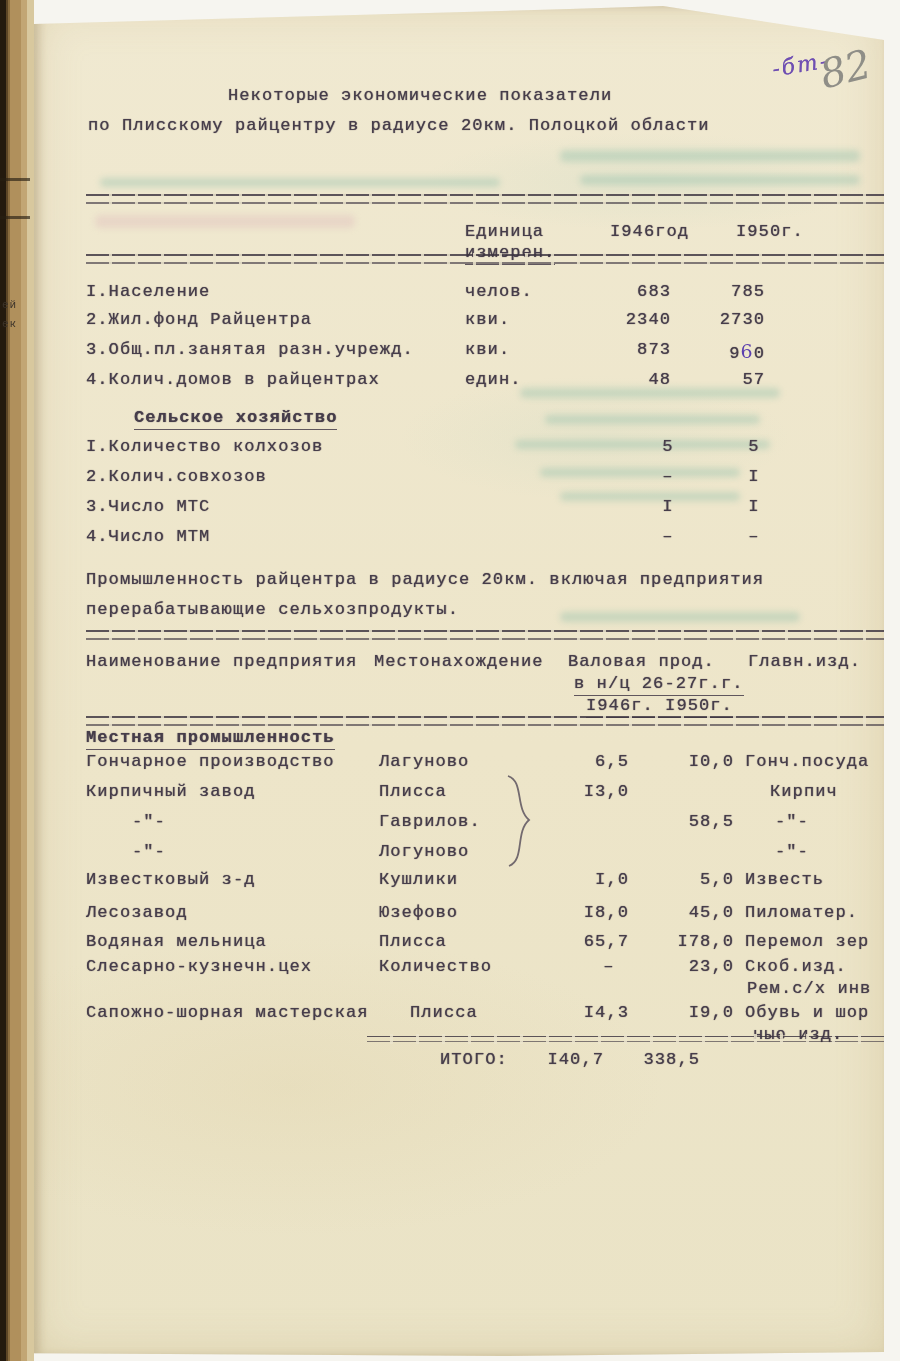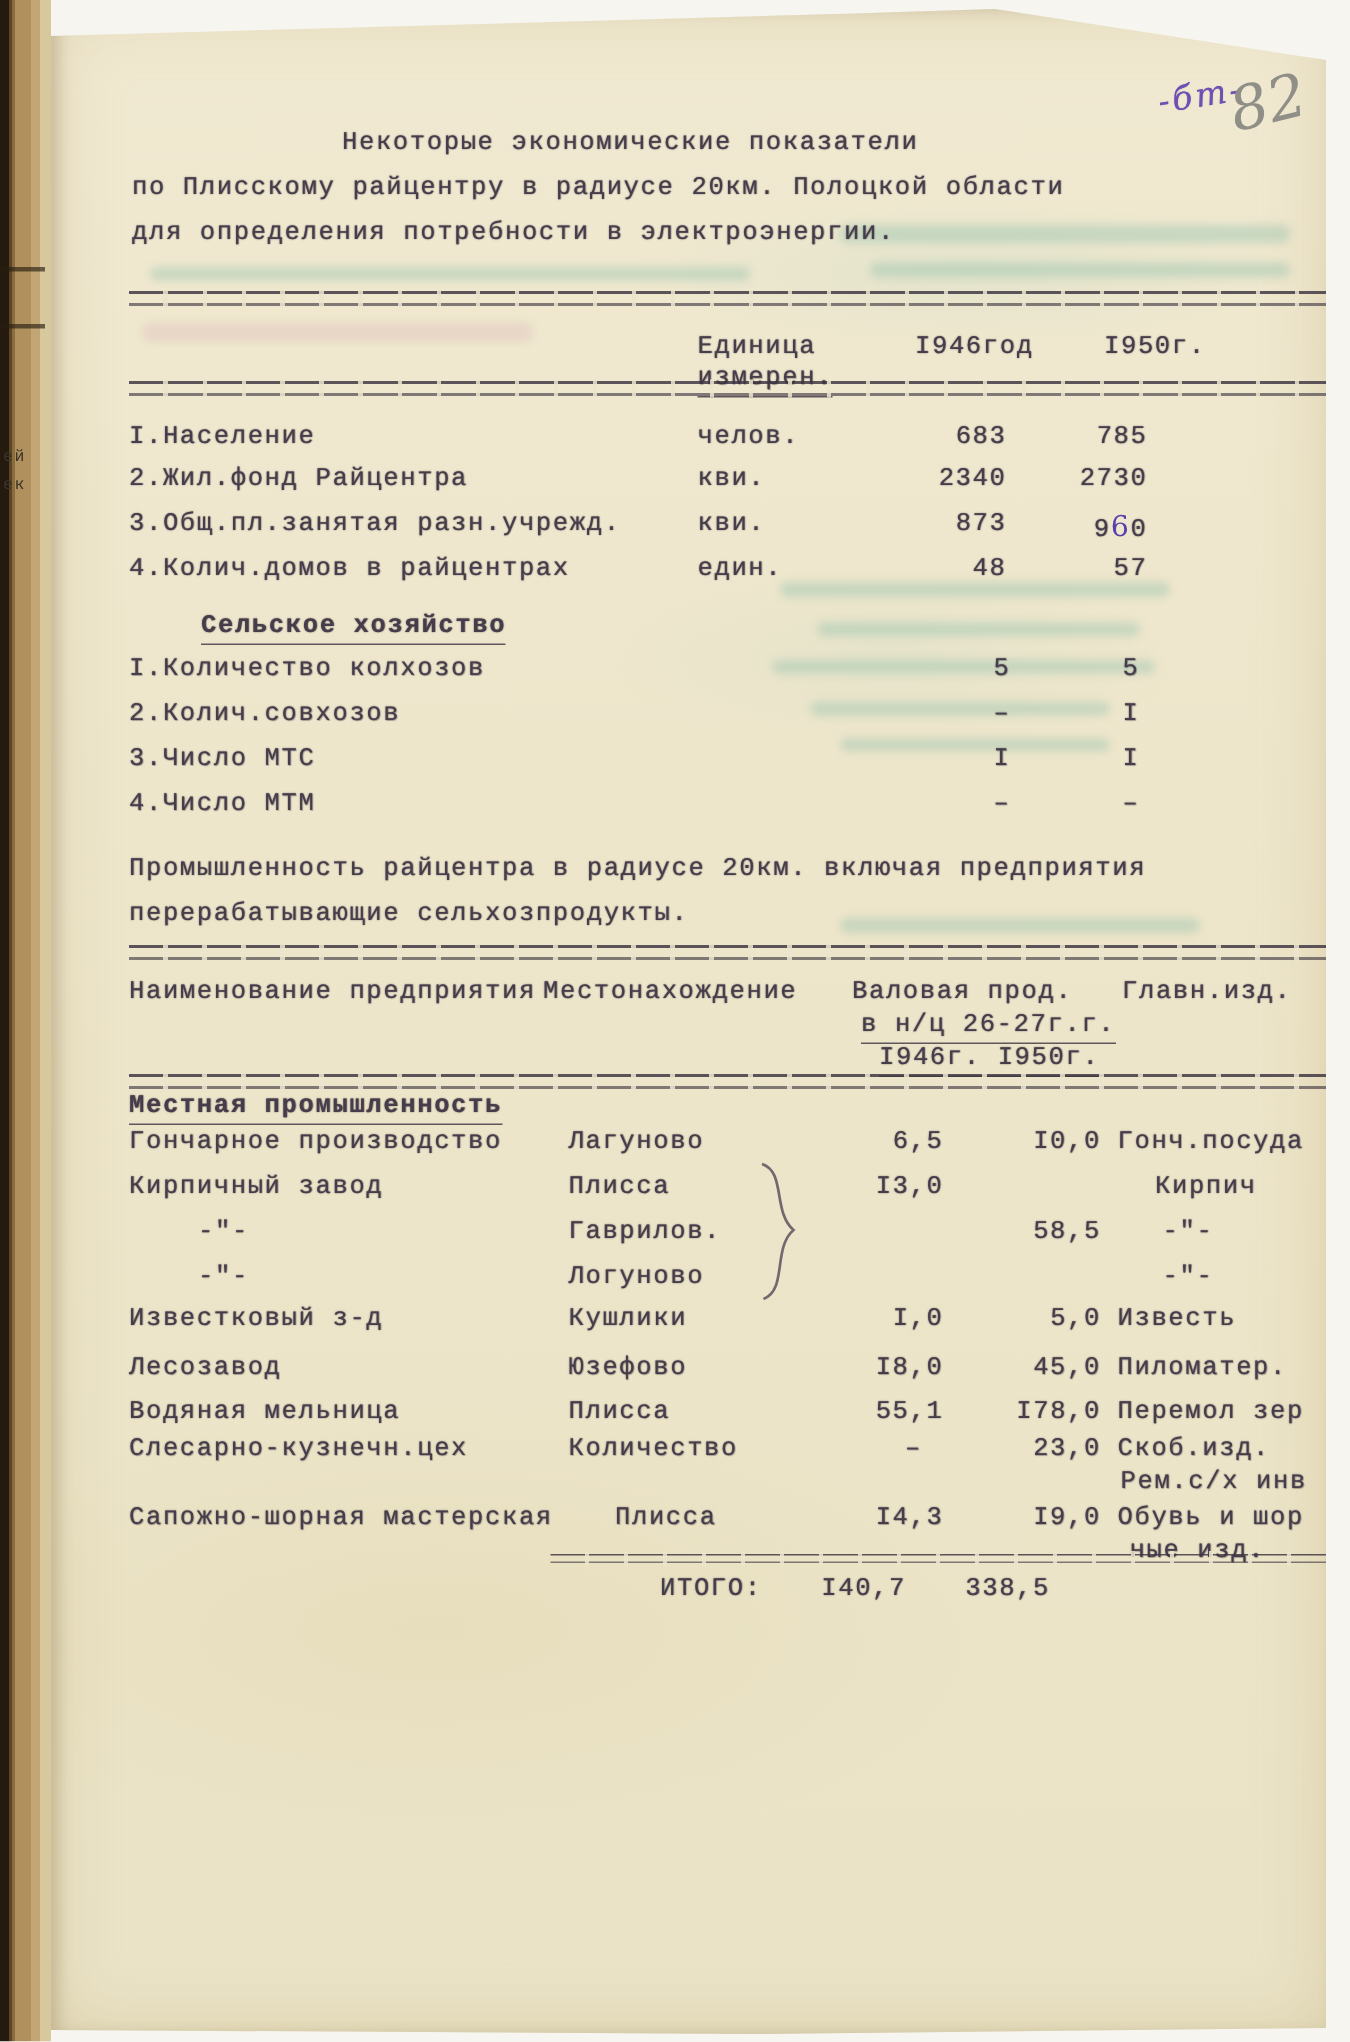--- a/index.html
+++ b/index.html
@@ -94,21 +94,20 @@
     <div class="ghost g-green" style="left:481px;top:434px;width:255px;height:9px"></div>
     <div class="ghost g-green" style="left:506px;top:462px;width:200px;height:9px"></div>
     <div class="ghost g-green" style="left:526px;top:486px;width:180px;height:9px"></div>
     <div class="ghost g-green" style="left:526px;top:606px;width:240px;height:10px"></div>
 
     <span class="hand-purple" style="left:738px;top:46px">-бт-</span>
     <span class="hand-pencil" style="left:786px;top:40px">82</span>
 
     <span class="t" style="left:194px;top:80px">Некоторые экономические показатели</span>
     <span class="t" style="left:54px;top:110px">по Плисскому райцентру в радиусе 20км. Полоцкой области</span>
-    <span class="t" style="left:54px;top:140px">для определения потребности в электроэнергии.</span>
 
     <div class="rule" style="left:52px;top:188px;width:798px"></div>
 
     <span class="t" style="left:431px;top:216px">Единица</span>
     <span class="t ul" style="left:431px;top:237px">измерен.</span>
     <span class="t" style="left:576px;top:216px">I946год</span>
     <span class="t" style="left:702px;top:216px">I950г.</span>
 
     <div class="rule" style="left:52px;top:248px;width:798px"></div>
 
@@ -149,21 +148,21 @@
     <span class="t" style="left:52px;top:521px">4.Число МТМ</span>
     <span class="t ctr" style="left:614px;top:521px;width:40px">–</span>
     <span class="t ctr" style="left:700px;top:521px;width:40px">–</span>
 
     <span class="t" style="left:52px;top:564px">Промышленность райцентра в радиусе 20км. включая предприятия</span>
     <span class="t" style="left:52px;top:594px">перерабатывающие сельхозпродукты.</span>
 
     <div class="rule" style="left:52px;top:624px;width:800px"></div>
 
     <span class="t" style="left:52px;top:646px">Наименование предприятия</span>
-    <span class="t" style="left:328px;top:646px">Местонахождение</span>
+    <span class="t" style="left:340px;top:646px">Местонахождение</span>
     <span class="t" style="left:534px;top:646px">Валовая прод.</span>
     <span class="t" style="left:714px;top:646px">Главн.изд.</span>
     <span class="t ul" style="left:540px;top:668px">в н/ц 26-27г.г.</span>
     <span class="t ul" style="left:552px;top:690px">I946г. I950г.</span>
 
     <div class="rule" style="left:52px;top:710px;width:800px"></div>
 
     <span class="t ul b" style="left:52px;top:722px">Местная промышленность</span>
 
     <span class="t" style="left:52px;top:746px">Гончарное производство</span>
@@ -199,21 +198,21 @@
     <span class="t" style="left:711px;top:864px">Известь</span>
 
     <span class="t" style="left:52px;top:897px">Лесозавод</span>
     <span class="t" style="left:345px;top:897px">Юзефово</span>
     <span class="t num" style="left:495px;top:897px;width:100px">I8,0</span>
     <span class="t num" style="left:605px;top:897px;width:95px">45,0</span>
     <span class="t" style="left:711px;top:897px">Пиломатер.</span>
 
     <span class="t" style="left:52px;top:926px">Водяная мельница</span>
     <span class="t" style="left:345px;top:926px">Плисса</span>
-    <span class="t num" style="left:495px;top:926px;width:100px">55,1</span>
+    <span class="t num" style="left:495px;top:926px;width:100px">65,7</span>
     <span class="t num" style="left:605px;top:926px;width:95px">I78,0</span>
     <span class="t" style="left:711px;top:926px">Перемол зер</span>
 
     <span class="t" style="left:52px;top:951px">Слесарно-кузнечн.цех</span>
     <span class="t" style="left:345px;top:951px">Количество</span>
     <span class="t ctr" style="left:555px;top:951px;width:40px">–</span>
     <span class="t num" style="left:605px;top:951px;width:95px">23,0</span>
     <span class="t" style="left:711px;top:951px">Скоб.изд.</span>
     <span class="t" style="left:713px;top:973px">Рем.с/х инв</span>
 

